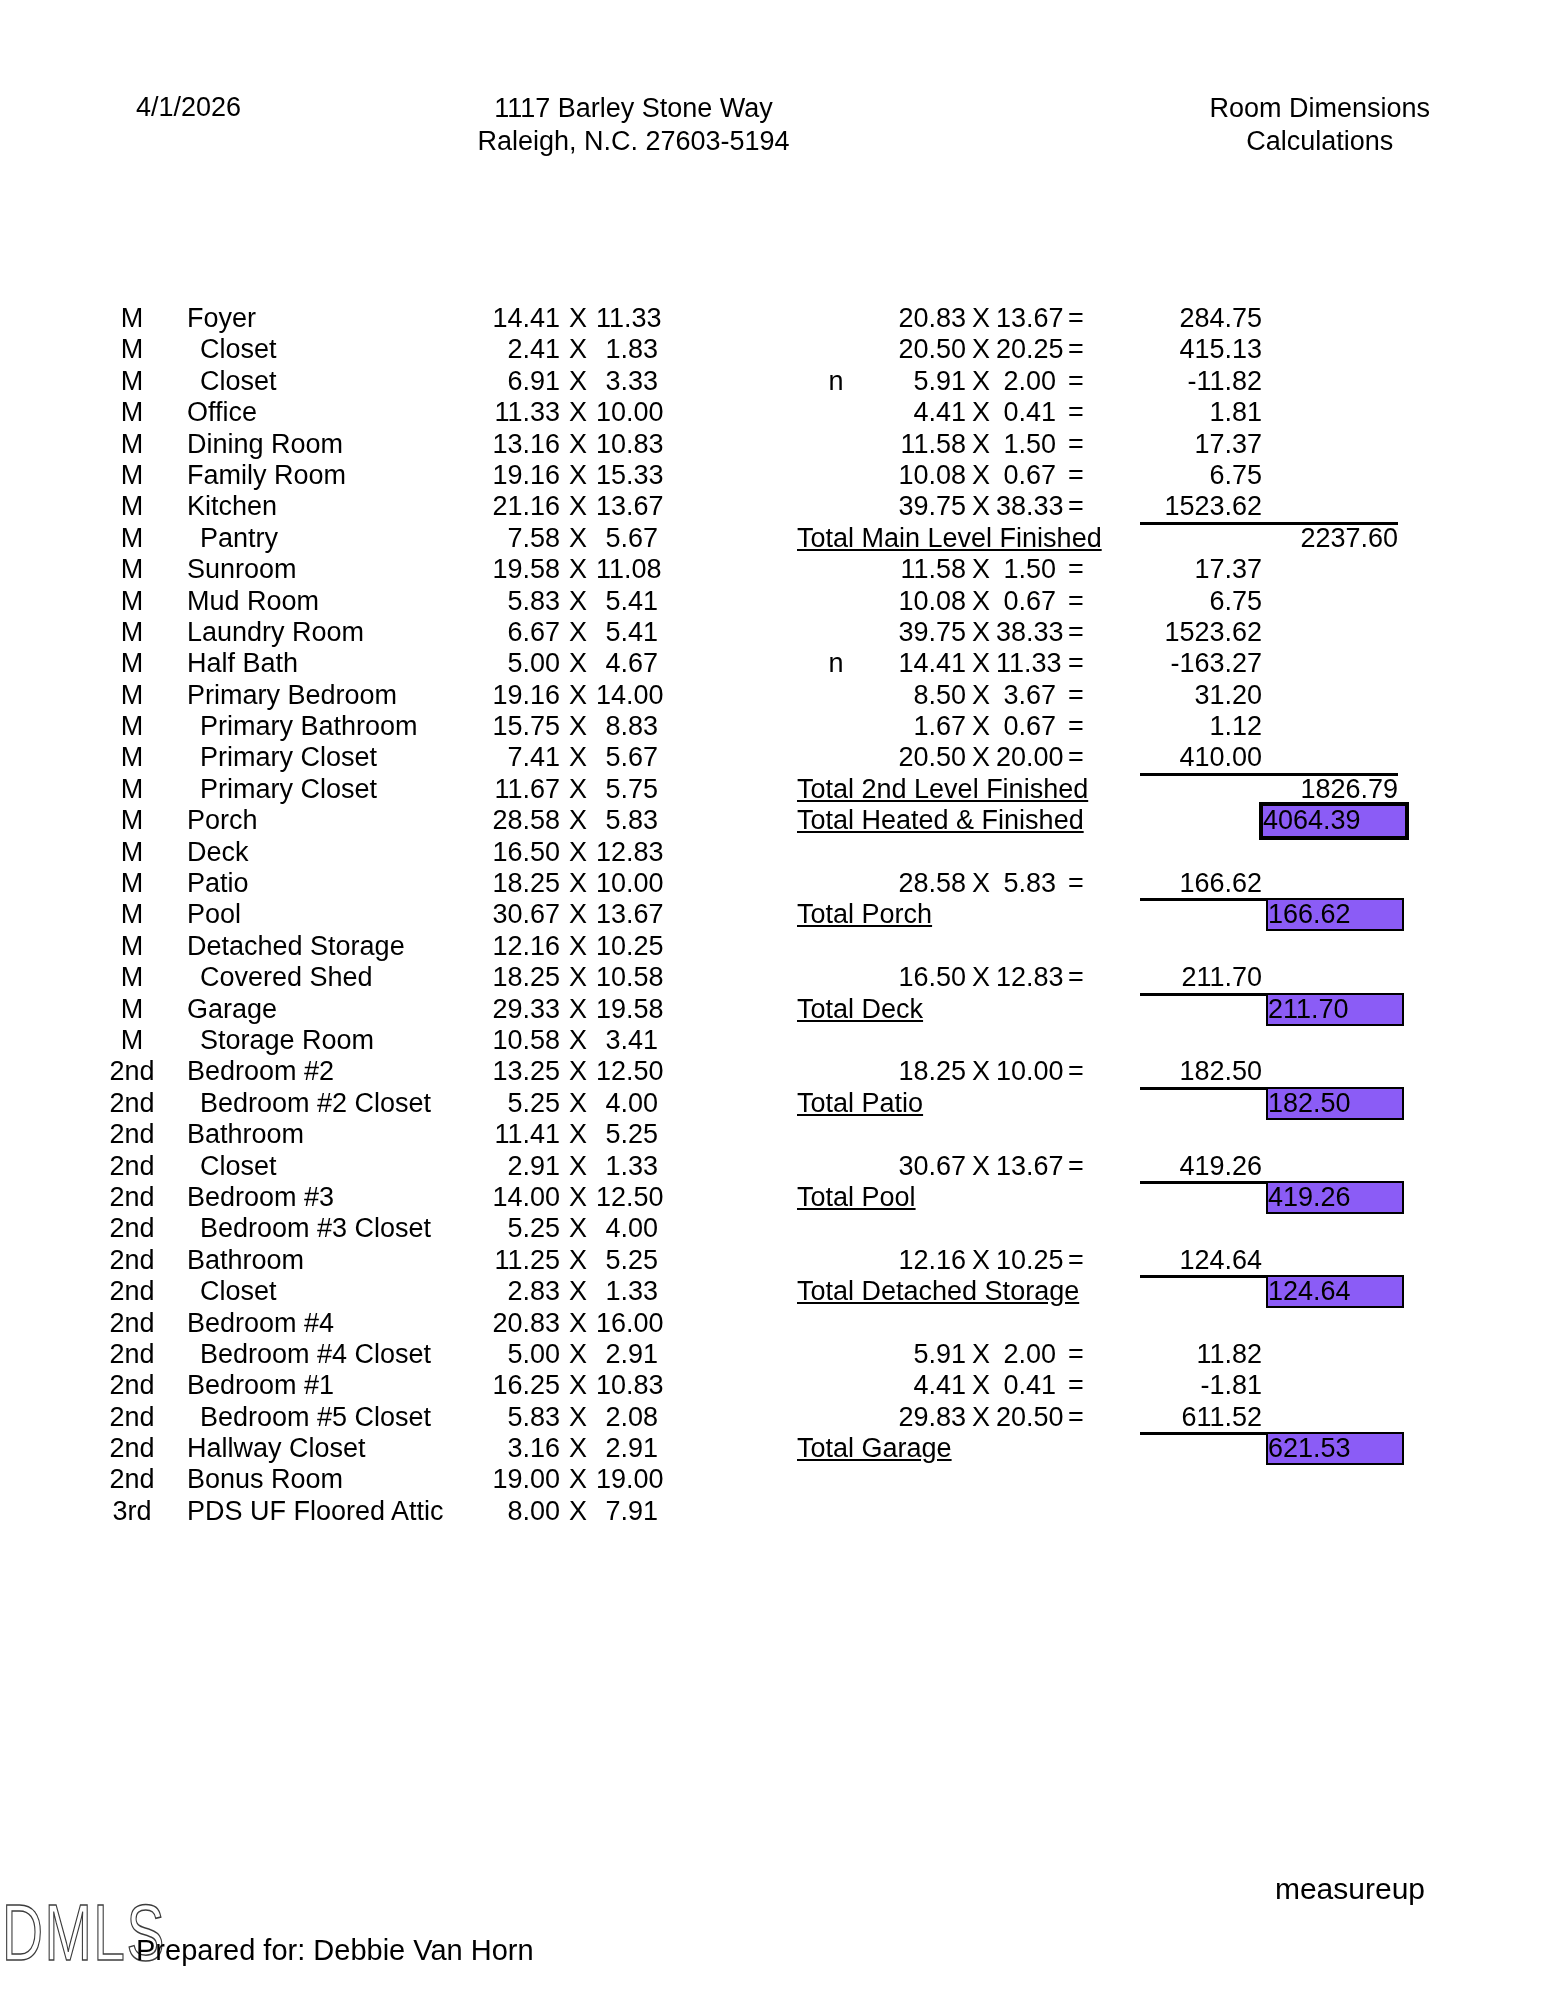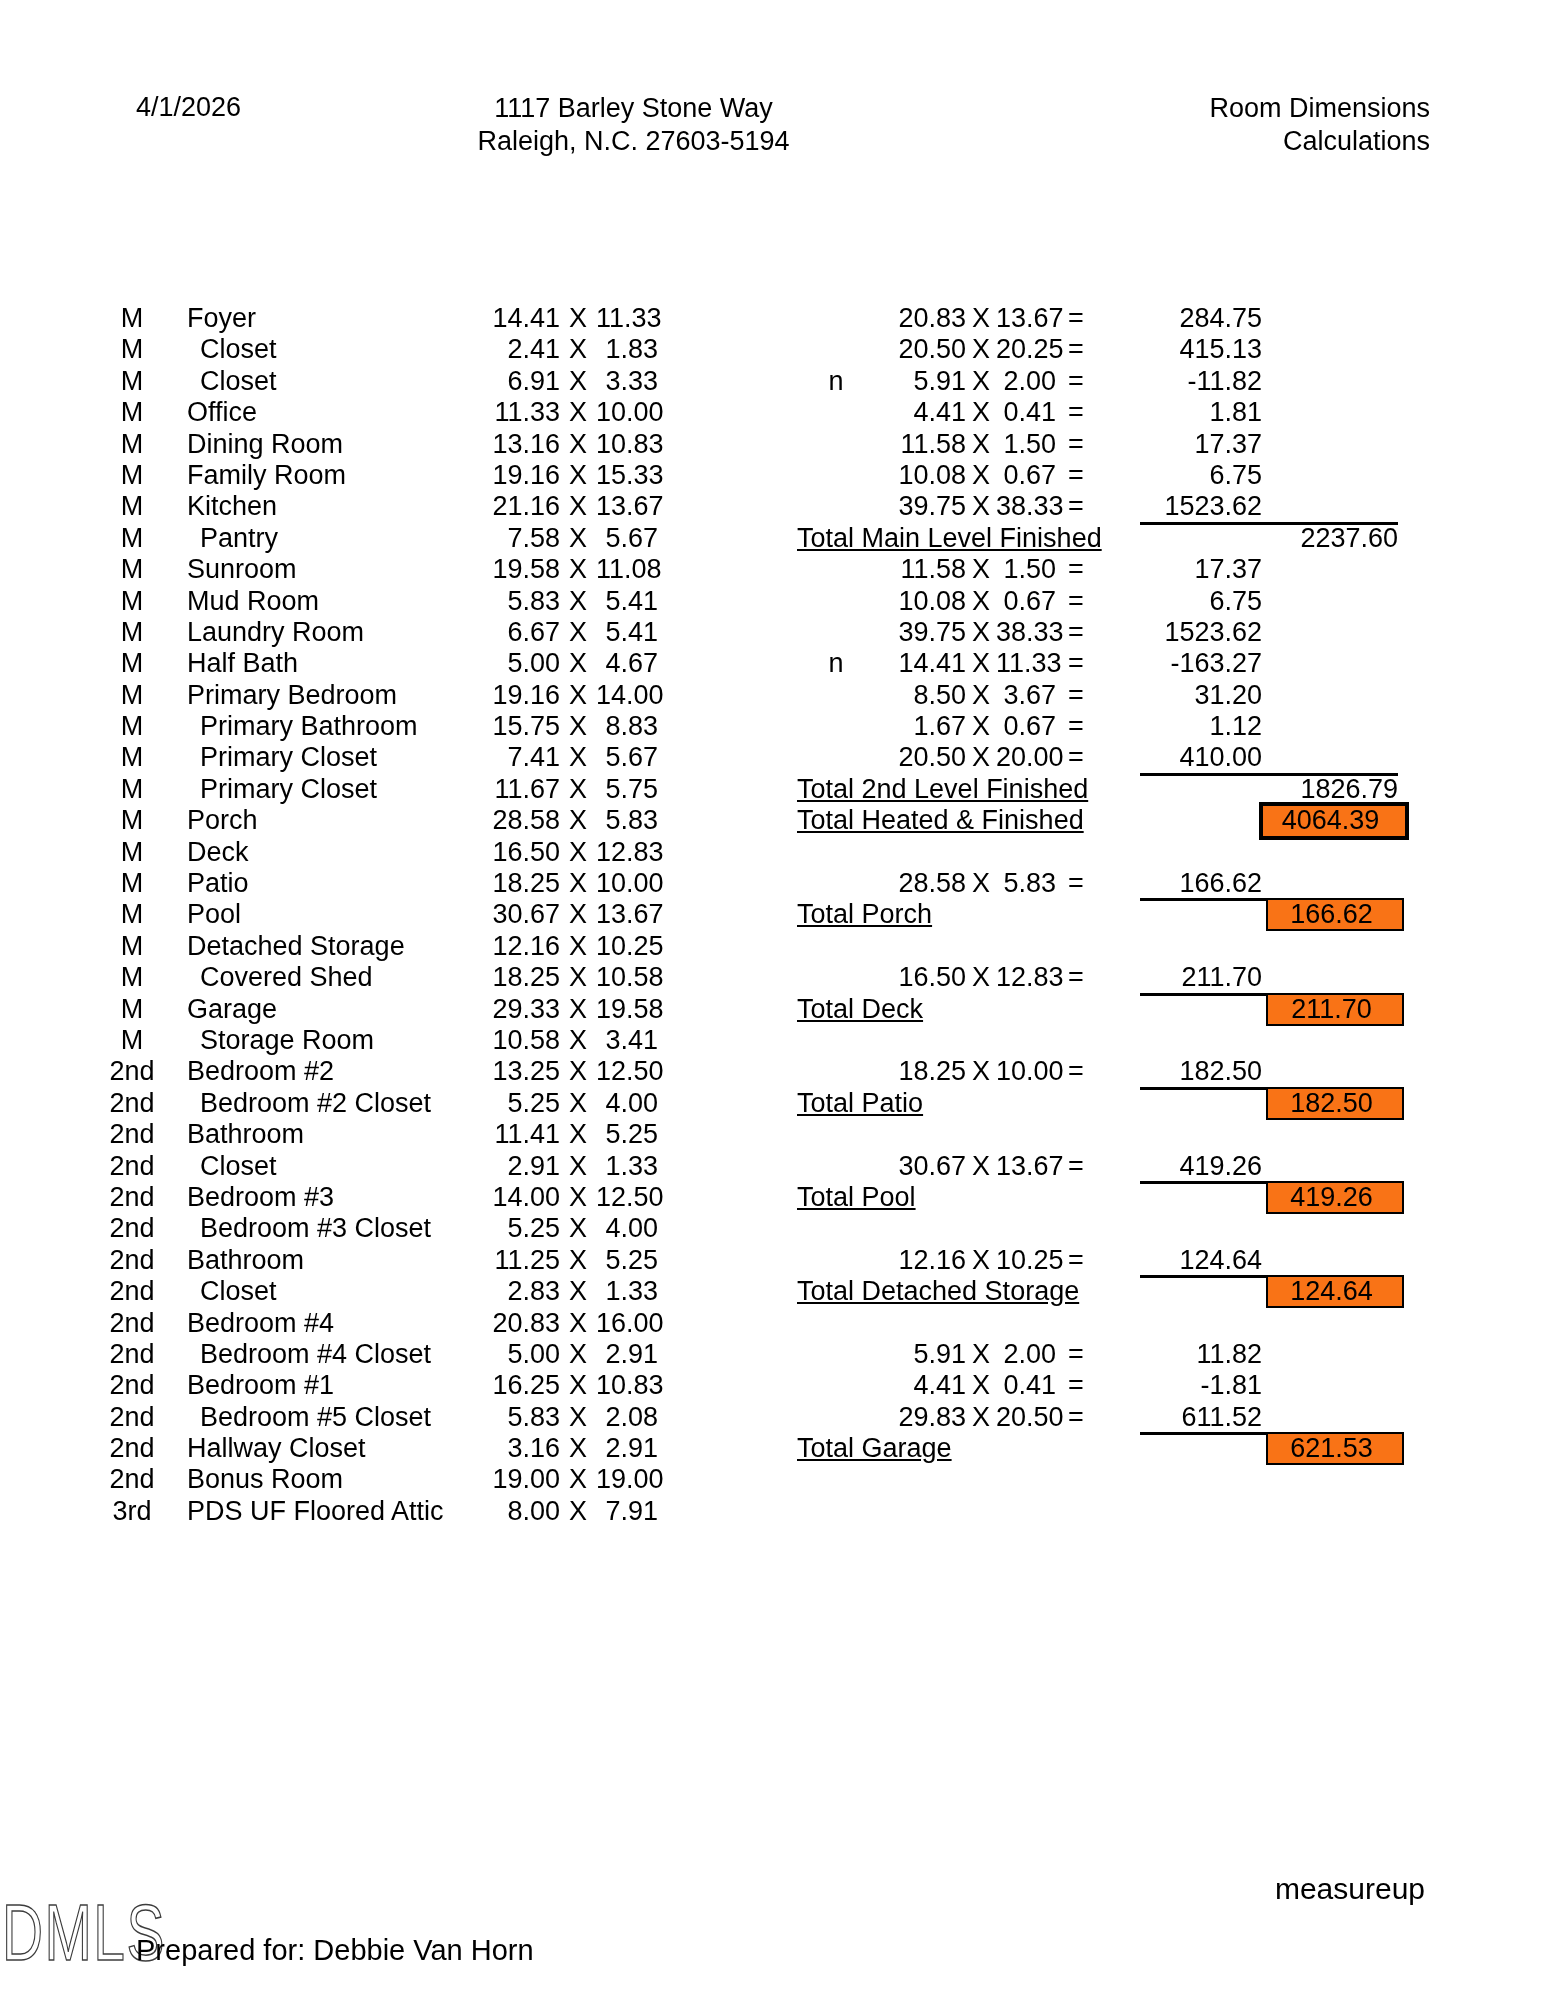--- a/index.html
+++ b/index.html
@@ -5,21 +5,21 @@
   html,body { margin:0; padding:0; background:#fff; }
   .page {
     position:relative; width:1545px; height:2000px; background:#ffffff;
     font-family:"Liberation Sans", sans-serif; font-size:27px; color:#000;
     overflow:hidden;
     padding-left:22px;
   }
   
   .hdr-date { position:absolute; left:136px; top:92px; white-space:nowrap; }
   .hdr-addr { position:absolute; left:0; top:92px; width:1267px; text-align:center; line-height:33px; }
-  .hdr-title { position:absolute; right:137px; top:92px; text-align:right; line-height:33px; }
+  .hdr-title { position:absolute; right:137px; top:92px; text-align:center; line-height:33px; }
   
   .table { position:absolute; left:0; top:303px; width:1545px; }
   .row { position:relative; height:31.4px; }
   .row span { position:absolute; top:0; line-height:31.4px; white-space:nowrap; }
   .c-level  { left:104px; width:56px;  text-align:center; }
   .c-name   { left:187px; }
   .c-name.indent { left:200px; }
   .c-d1     { left:400px; width:160px; text-align:right; }
   .c-dx     { left:560px; width:36px;  text-align:center; }
   .c-d2     { left:596px; width:62px;  text-align:right; }
@@ -27,22 +27,22 @@
   .c-e1     { left:840px; width:126px; text-align:right; }
   .c-ex     { left:966px; width:30px;  text-align:center; }
   .c-e2     { left:996px; width:60px;  text-align:right; }
   .c-eq     { left:1062px; width:28px; text-align:center; }
   .c-val    { left:1100px; width:162px; text-align:right; }
   .c-uline  { left:1140px; width:258px; height:0; bottom:-2px; top:auto !important;
               border-bottom:3px solid #000; }
   .c-tlabel { left:797px;text-decoration:underline; }
   .c-tval   { left:1240px; width:158px; text-align:right; }
   .c-tbox   { left:1266px; width:138px; height:33px; top:-1px !important;
-              border:2px solid #000; box-sizing:border-box; text-align:center;
-              padding-right:7px; line-height:28px !important; background:#f97316; }
+              border:2px solid #000; box-sizing:border-box; text-align:left;
+              padding-right:7px; line-height:28px !important; background:#8b5cf6; }
   .c-tbox.thick { left:1259px; width:150px; height:38px; top:-3px !important;
               border:4px solid #000; line-height:29px !important; }
   
   .logo { position:absolute; left:2px; top:1893px; font-size:79px; line-height:1;
           color:#ffffff; -webkit-text-stroke:1.5px #3c3c3c;
           transform:scaleX(0.72); transform-origin:left top; letter-spacing:2px; }
   .prepared { position:absolute; left:136px; top:1886px; font-size:29px; white-space:nowrap;margin-top:48px; }
   .brand { position:absolute; right:142px; top:1872px; font-size:30px; white-space:nowrap;margin-left:26px; }
 </style>
 </head>

